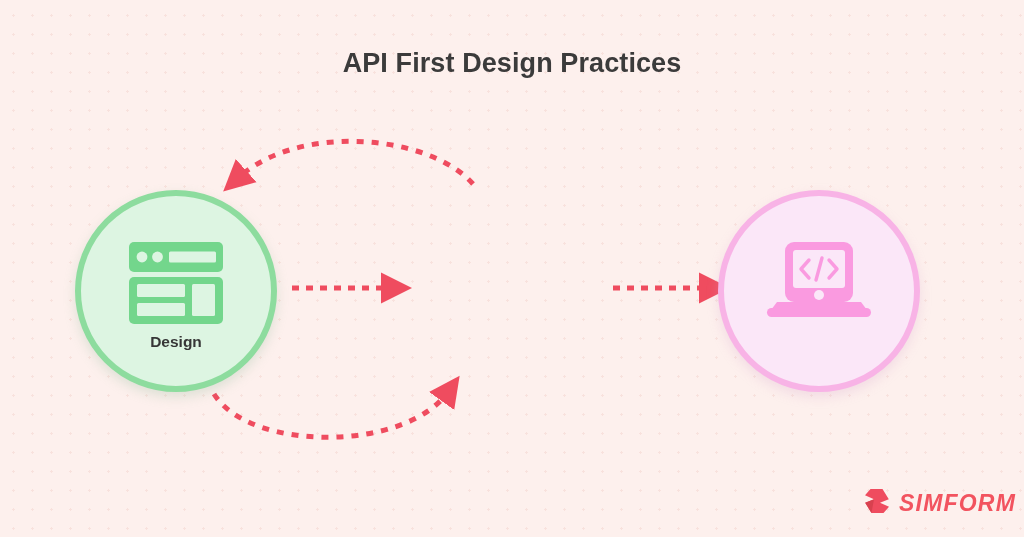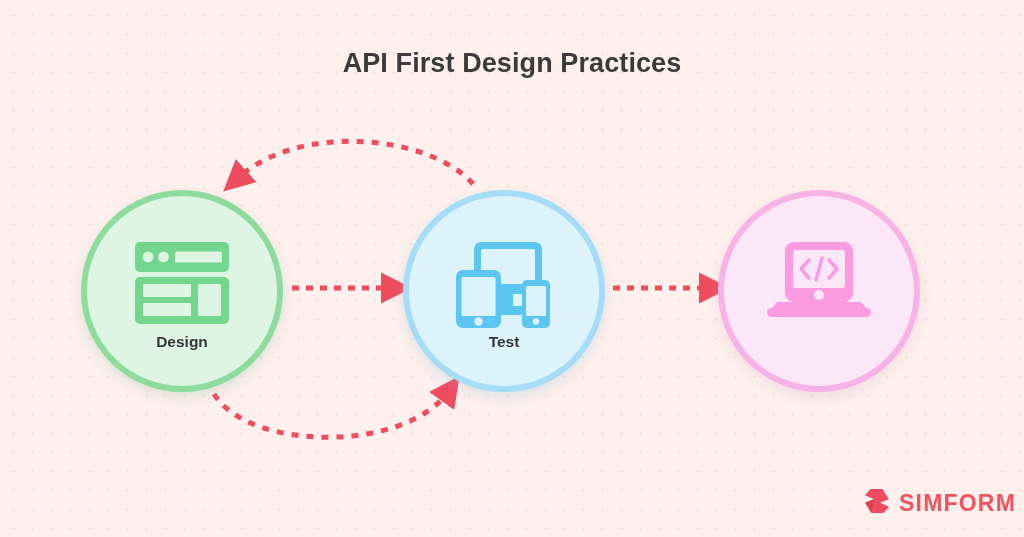--- a/index.html
+++ b/index.html
@@ -61,21 +61,21 @@
     font-weight: bold;
     color: #363636;
   }
   .node .glyph {
     position: absolute;
     left: 50%;
     top: 52px;
     transform: translateX(-50%);
   }
 
-  #node-design { left: 81px; }
+  #node-design { left: 75px; }
   #node-design .ring {
     background: #ddf5e2;
     border: 6px solid #8ddc9e;
     box-shadow: 0 5px 12px rgba(150,190,160,0.30);
   }
   #node-test { left: 403px; }
   #node-test .ring {
     background: #ddf3fc;
     border: 6px solid #a5ddf6;
     box-shadow: 0 5px 12px rgba(150,190,215,0.30);
@@ -103,20 +103,21 @@
     top: 486px;
     display: flex;
     align-items: center;
     gap: 7px;
   }
   #logo .wordmark {
     font-size: 23px;
     font-weight: bold;
     color: #f2535f;
     letter-spacing: 1.2px;
+    font-style: italic;
   }
 </style>
 </head>
 <body>
 
 <div id="canvas">
 
   <div id="title">API First Design Practices</div>
 
   <svg id="arrows" viewBox="0 0 1024 537">
@@ -155,41 +156,20 @@
 
         <rect x="0" y="35" width="94" height="47" rx="5" fill="#73d68c"></rect>
         <rect x="8" y="42" width="48" height="13" rx="1.5" fill="#ddf5e2"></rect>
         <rect x="8" y="61" width="48" height="13" rx="1.5" fill="#ddf5e2"></rect>
         <rect x="63" y="42" width="23" height="32" rx="1.5" fill="#ddf5e2"></rect>
       </svg>
     </div>
     <div class="label">Design</div>
   </div>
 
-  <div class="node" id="node-test">
-    <div class="ring"></div>
-    <div class="glyph">
-      <svg width="100" height="86" viewBox="0 0 100 86">
-
-        <rect x="20" y="0" width="68" height="52" rx="7" fill="#5cc5f2"></rect>
-        <rect x="27" y="7" width="54" height="35" rx="2" fill="#ddf3fc"></rect>
-        <rect x="47" y="52" width="12" height="16" fill="#5cc5f2"></rect>
-        <rect x="30" y="64" width="46" height="9" rx="2.5" fill="#5cc5f2"></rect>
-
-        <rect x="2" y="28" width="45" height="58" rx="7" fill="#5cc5f2"></rect>
-        <rect x="7.5" y="35" width="34" height="39" rx="1.5" fill="#ddf3fc"></rect>
-        <circle cx="24.5" cy="79.5" r="4.2" fill="#ddf3fc"></circle>
-
-        <rect x="68" y="38" width="28" height="48" rx="5" fill="#5cc5f2"></rect>
-        <rect x="72" y="44" width="20" height="30" rx="1.5" fill="#ddf3fc"></rect>
-        <circle cx="82" cy="79.5" r="3.2" fill="#ddf3fc"></circle>
-      </svg>
-    </div>
-    <div class="label">Test</div>
-  </div>
 
   <div class="node" id="node-build">
     <div class="ring"></div>
     <div class="glyph">
       <svg width="108" height="80" viewBox="0 0 108 80">
 
         <rect x="20" y="0" width="68" height="60" rx="9" fill="#fa9ae0"></rect>
         <rect x="28" y="8" width="52" height="38" rx="3" fill="#fbe7f8"></rect>
 
         <path d="M44,18 L36,27 L44,36" fill="none" stroke="#fa9ae0" stroke-width="3.4" stroke-linecap="round" stroke-linejoin="round"></path>

